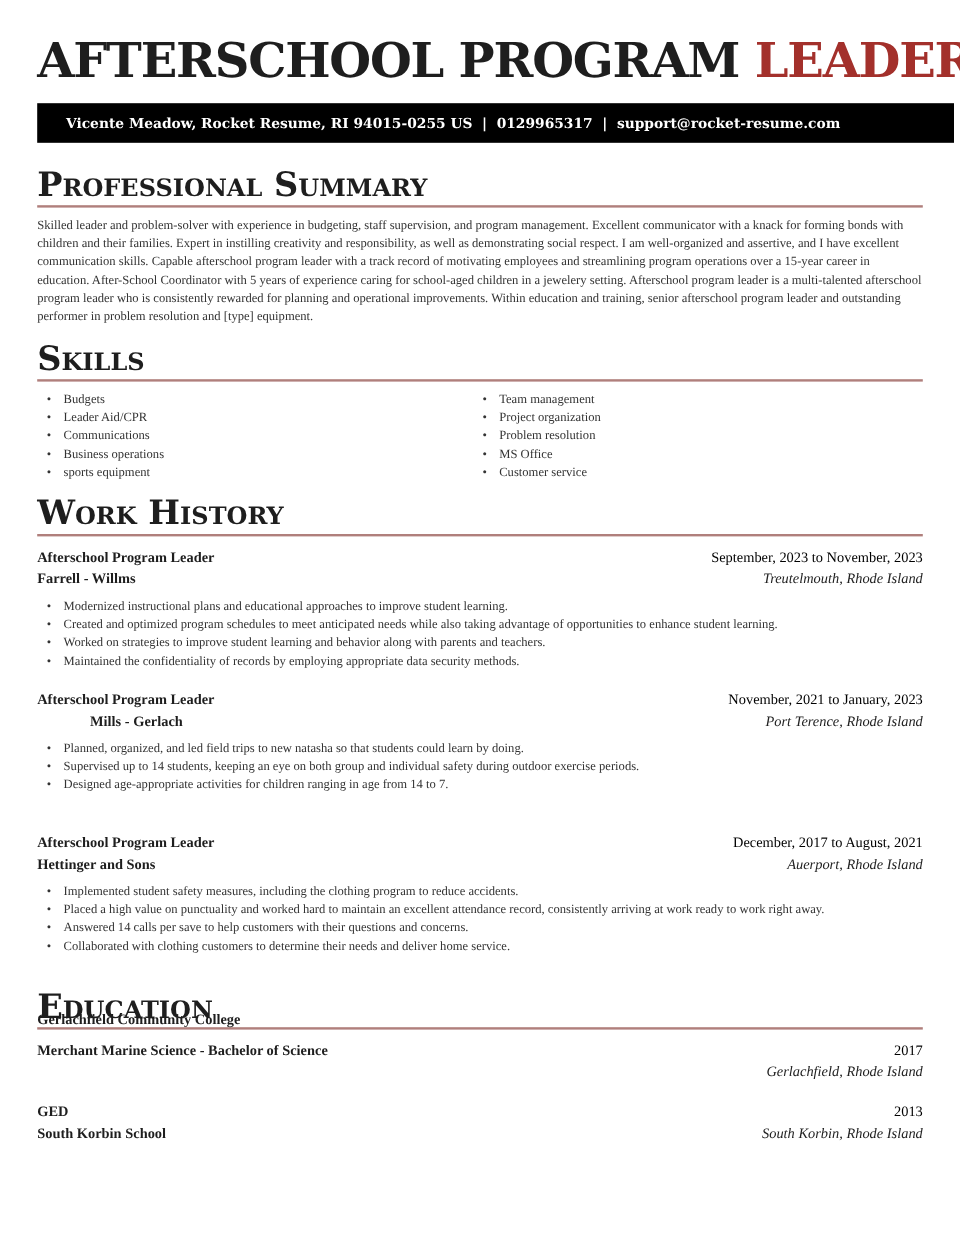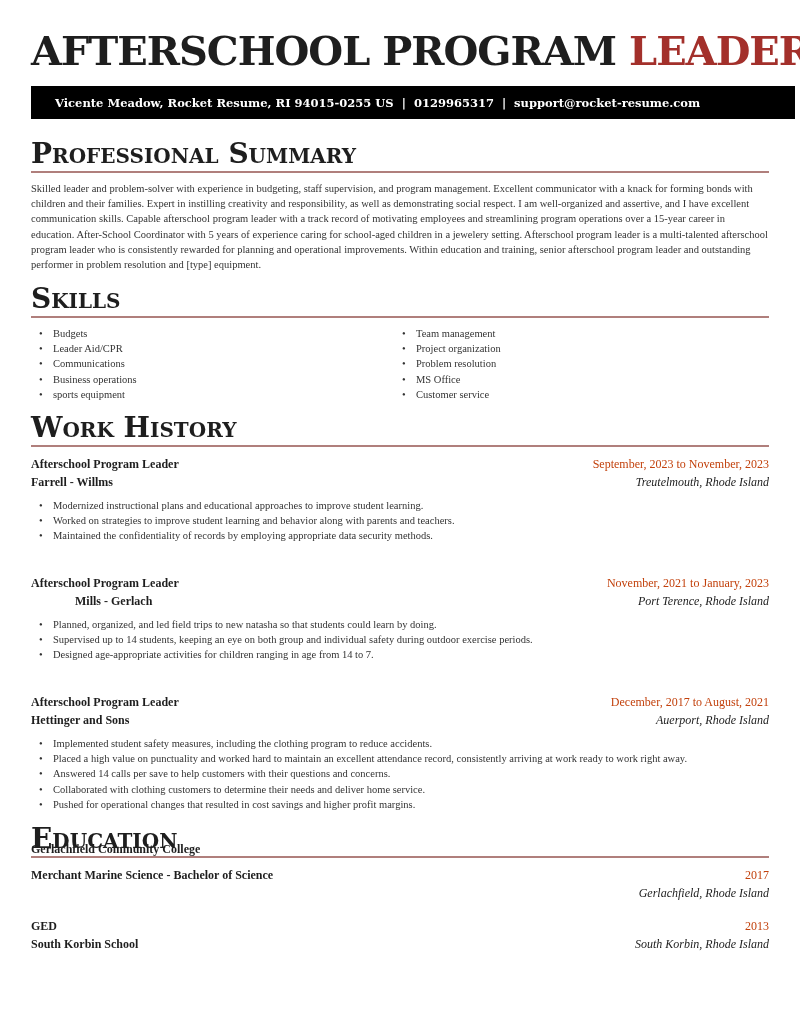--- a/index.html
+++ b/index.html
@@ -47,21 +47,21 @@
   .skills-col li { position: relative; padding-left: 22px; line-height: 15.2px; }
   .skills-col li::before, .bullets li::before {
     content: "•"; position: absolute; left: 8px; top: 0; color: #333333;
   }
 
   .job-title, .job-company, .edu-degree, .edu-school {
     position: absolute; left: 0; font-weight: bold; font-size: 12px; color: #1e1e1e;
     line-height: 16px; white-space: nowrap;
   }
   .job-dates, .edu-year {
-    position: absolute; right: 0; font-size: 12px; color: #c2410c; line-height: 16px; white-space: nowrap;
+    position: absolute; right: 0; font-size: 12px; color: #000000; line-height: 16px; white-space: nowrap;
   }
   .job-location, .edu-location {
     position: absolute; right: 0; font-size: 12px; font-style: italic; color: #222222; line-height: 16px; white-space: nowrap;
   }
   .bullets { position: absolute; left: 0; width: 738px; list-style: none; font-size: 10.5px; color: #333333; }
   .bullets li { position: relative; padding-left: 22px; line-height: 15.2px; white-space: nowrap; }
 </style>
 </head>
 <body>
 
@@ -104,20 +104,21 @@
   <h2 class="section-title" style="top:416px;">Work History</h2>
   <div class="divider" style="top:445px;"></div>
 
   <div>
     <div class="job-title" style="top:456px;">Afterschool Program Leader</div>
     <div class="job-dates" style="top:456px;">September, 2023 to November, 2023</div>
     <div class="job-company" style="top:474px;">Farrell - Willms</div>
     <div class="job-location" style="top:474px;">Treutelmouth, Rhode Island</div>
     <ul class="bullets" style="top:498px;">
       <li>Modernized instructional plans and educational approaches to improve student learning.</li>
+      <li>Created and optimized program schedules to meet anticipated needs while also taking advantage of opportunities to enhance student learning.</li>
       <li>Worked on strategies to improve student learning and behavior along with parents and teachers.</li>
       <li>Maintained the confidentiality of records by employing appropriate data security methods.</li>
     </ul>
   </div>
 
   <div>
     <div class="job-title" style="top:575px;">Afterschool Program Leader</div>
     <div class="job-dates" style="top:575px;">November, 2021 to January, 2023</div>
     <div class="job-company" style="top:593px;margin-left:44px;">Mills - Gerlach</div>
     <div class="job-location" style="top:593px;">Port Terence, Rhode Island</div>
@@ -131,21 +132,20 @@
   <div>
     <div class="job-title" style="top:694px;">Afterschool Program Leader</div>
     <div class="job-dates" style="top:694px;">December, 2017 to August, 2021</div>
     <div class="job-company" style="top:712px;">Hettinger and Sons</div>
     <div class="job-location" style="top:712px;">Auerport, Rhode Island</div>
     <ul class="bullets" style="top:736px;">
       <li>Implemented student safety measures, including the clothing program to reduce accidents.</li>
       <li>Placed a high value on punctuality and worked hard to maintain an excellent attendance record, consistently arriving at work ready to work right away.</li>
       <li>Answered 14 calls per save to help customers with their questions and concerns.</li>
       <li>Collaborated with clothing customers to determine their needs and deliver home service.</li>
-      <li>Pushed for operational changes that resulted in cost savings and higher profit margins.</li>
     </ul>
   </div>
 
   <h2 class="section-title" style="top:827px;">Education</h2>
   <div class="divider" style="top:856px;"></div>
 
   <div>
     <div class="edu-degree" style="top:867px;">Merchant Marine Science - Bachelor of Science</div>
     <div class="edu-year" style="top:867px;">2017</div>
     <div class="edu-school" style="top:841px;">Gerlachfield Community College</div>

